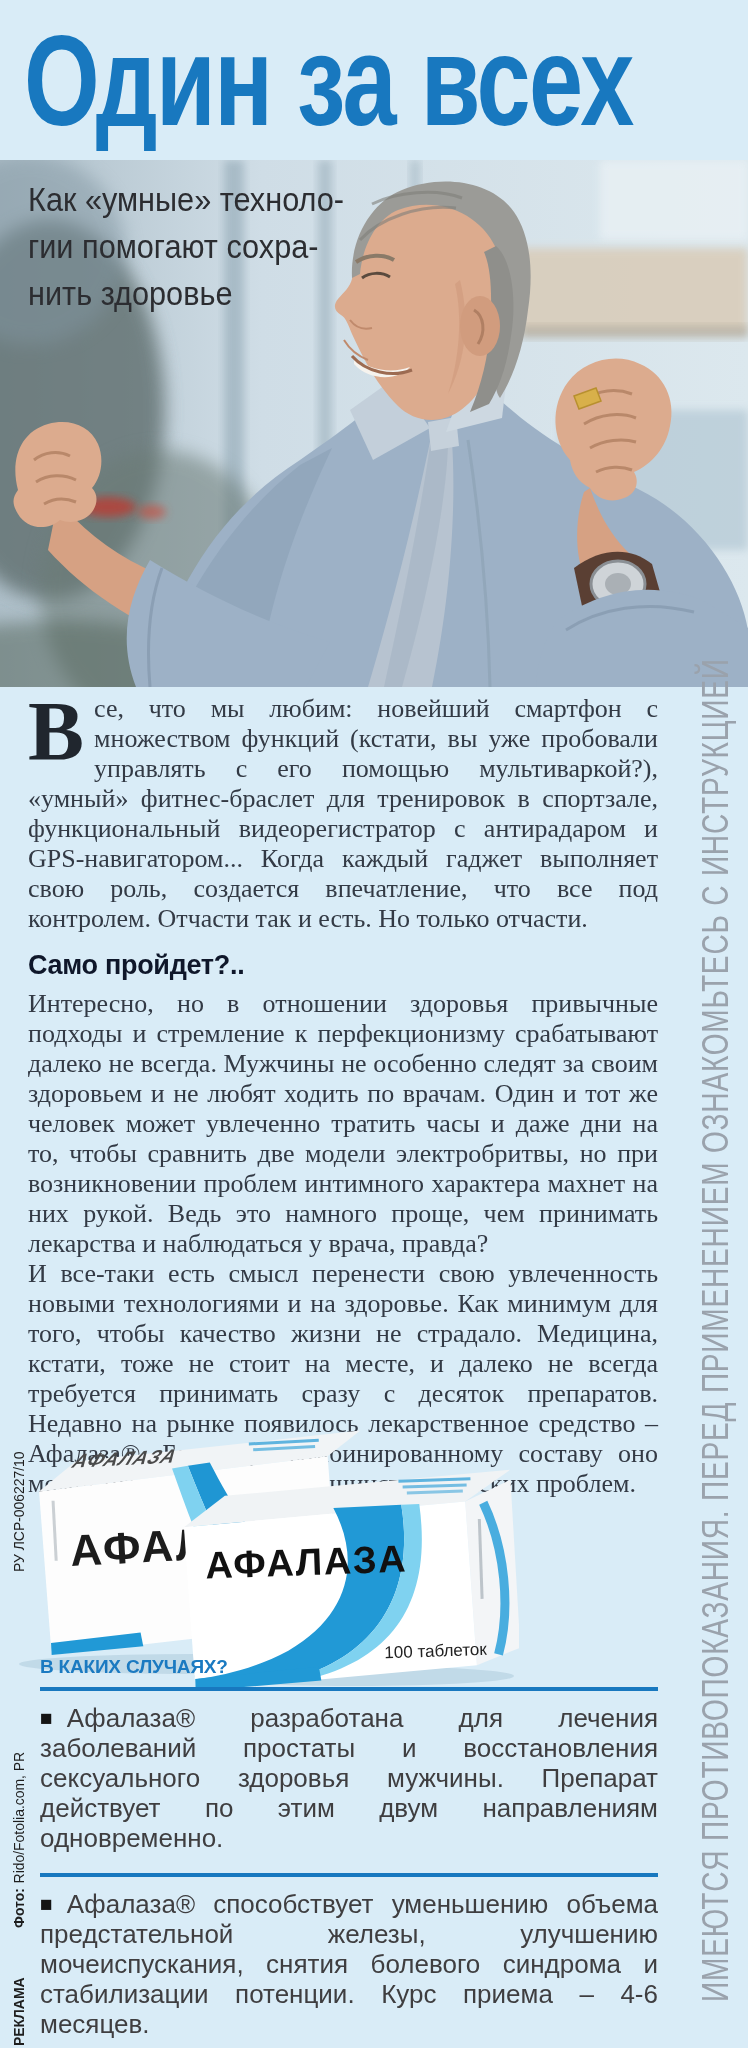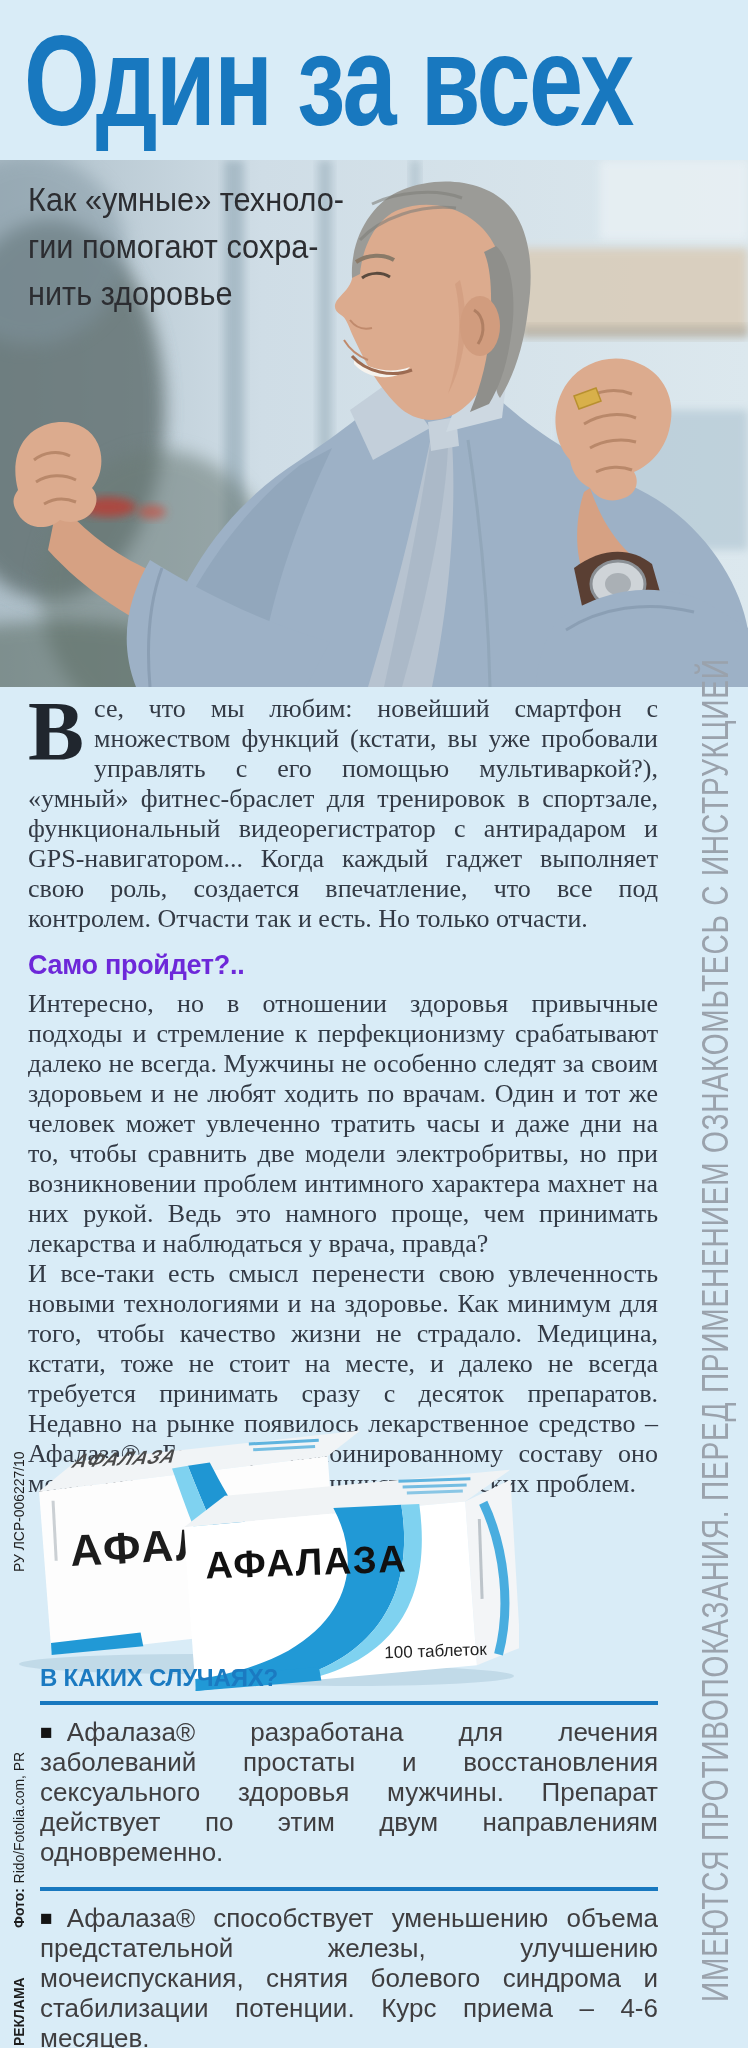--- a/index.html
+++ b/index.html
@@ -27,29 +27,29 @@
   .lead, .sec-b{
     margin:0; font-family:"Liberation Serif",serif;
     font-size:26px; line-height:30px; color:#333a45; text-align:justify;
   }
   .dropcap{
     float:left; font-family:"Liberation Serif",serif; font-weight:bold;
     font-size:84px; line-height:64px; color:#20262e; margin:6px 10px 0 0;
   }
   .sec-h{
     margin:16px 0 8px; font-weight:bold; font-size:27px;
-    color:#6d28d9; letter-spacing:-0.3px;
+    color:#0f172a; letter-spacing:-0.3px;
   }
   
   .boxes{ position:absolute; left:14px; top:1424px; width:505px; height:268px; z-index:4; }
   .boxes svg{ display:block; width:100%; height:100%; }
   
   .qa{ position:absolute; left:40px; top:1648px; width:618px; z-index:5; }
   .qa h3{
-    margin:16px 0 9px; font-size:24px; font-weight:bold; color:#1b7ac1;
+    margin:8px 0 9px; font-size:19px; font-weight:bold; color:#1b7ac1;
     letter-spacing:-0.2px;
   }
   .qa .rule{ height:4px; background:#1878bf; margin:0 0 12px; }
   .qa .answer{
     margin:8px 0 20px; font-size:26px; line-height:30px; color:#3f3e40;
     text-align:justify;
   }
   .qa .bullet{ display:inline-block; margin-right:14px; font-size:21px;
     vertical-align:2px; color:#141414; }
   

